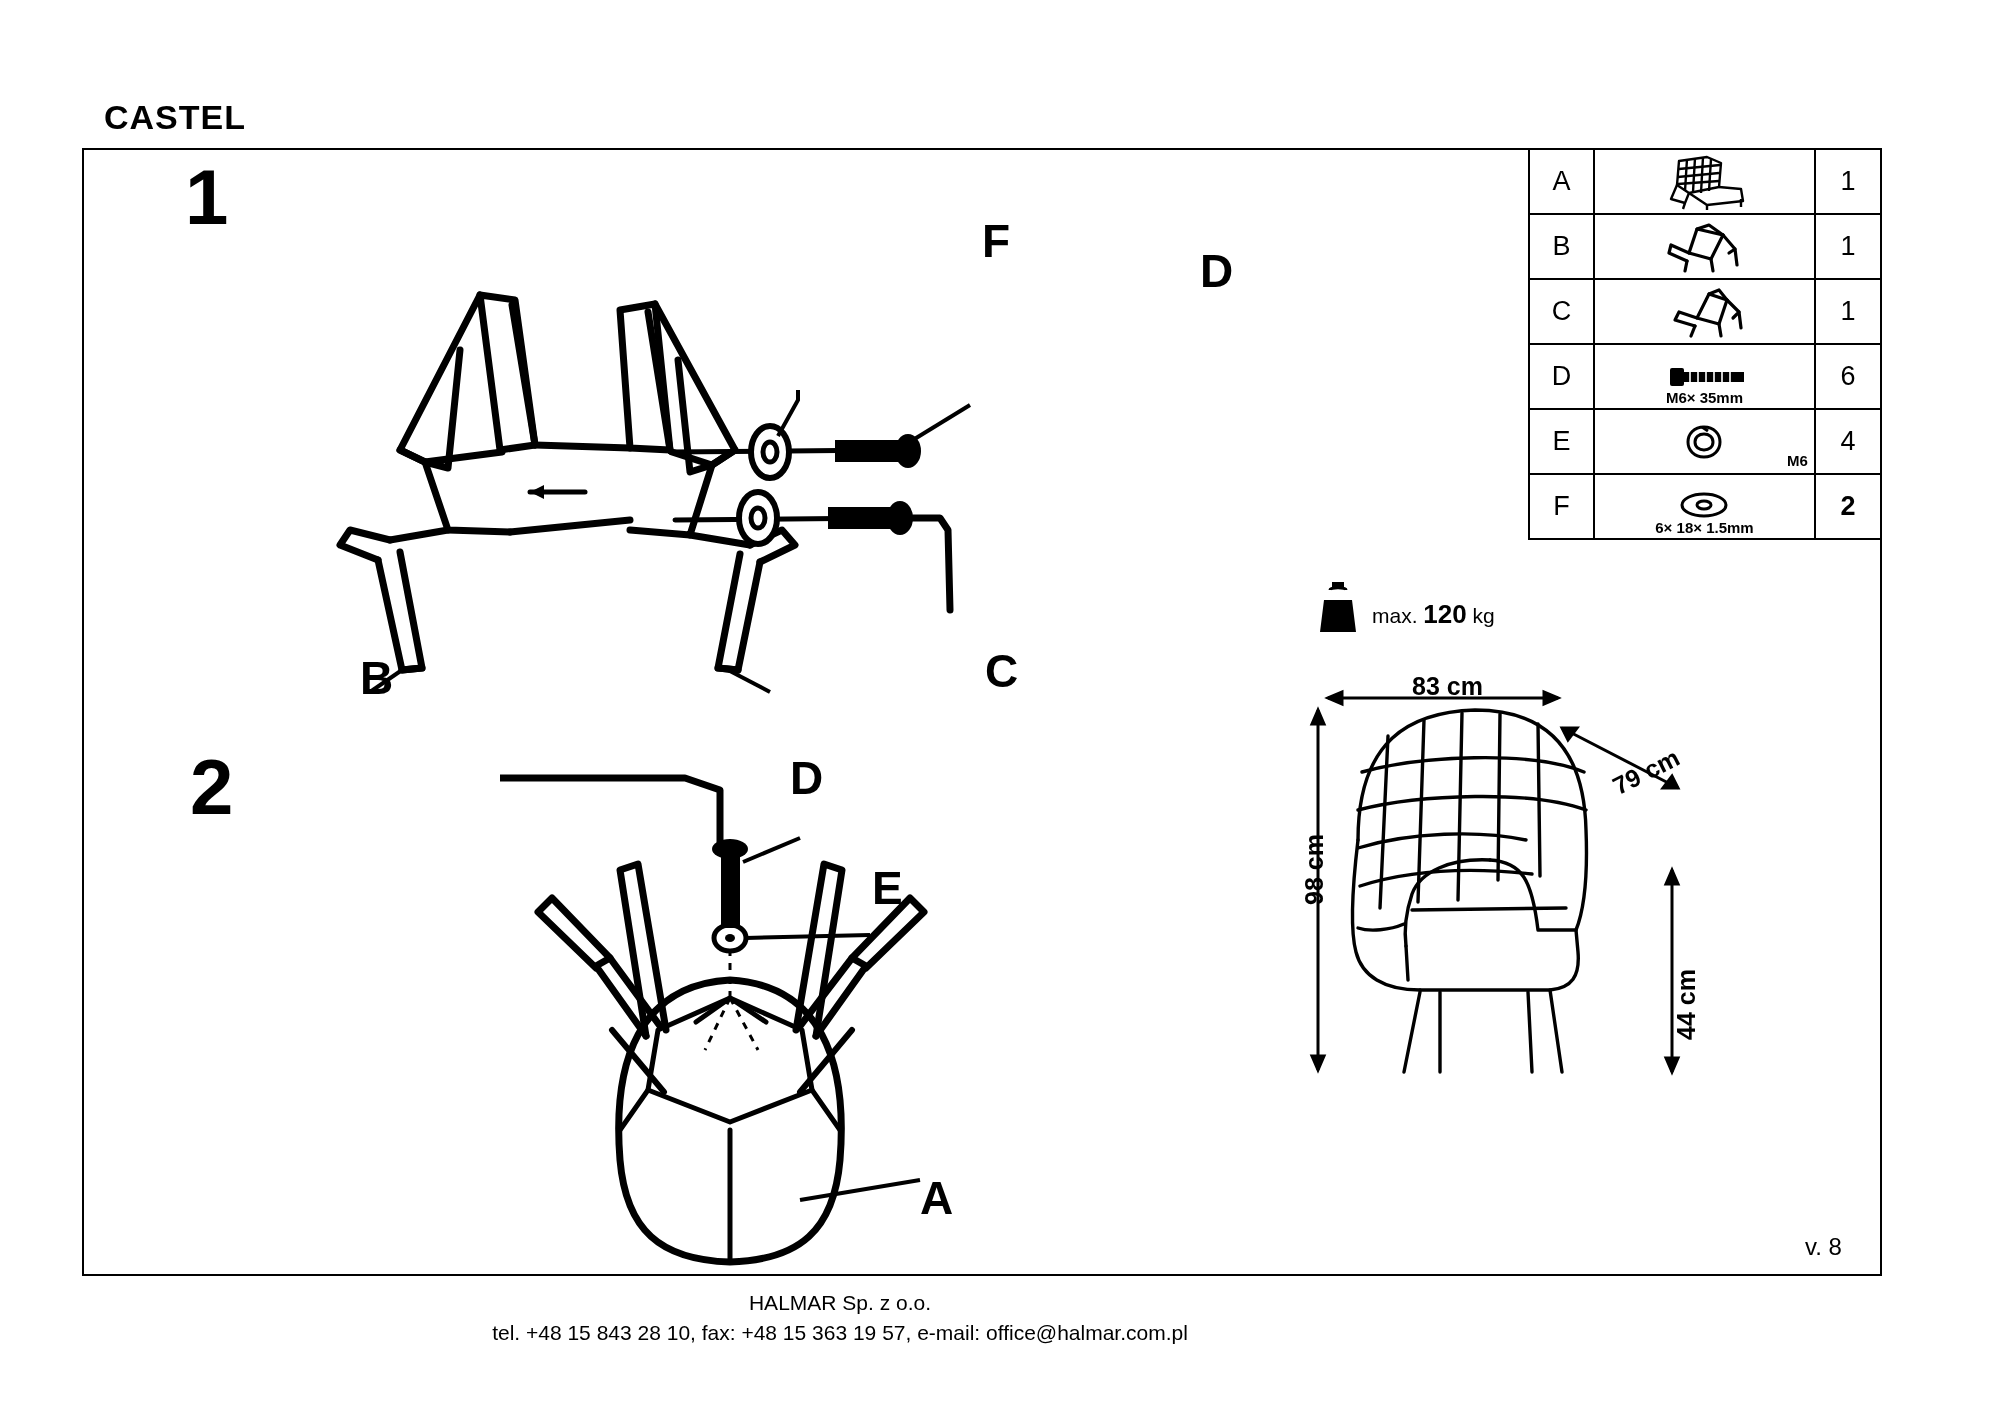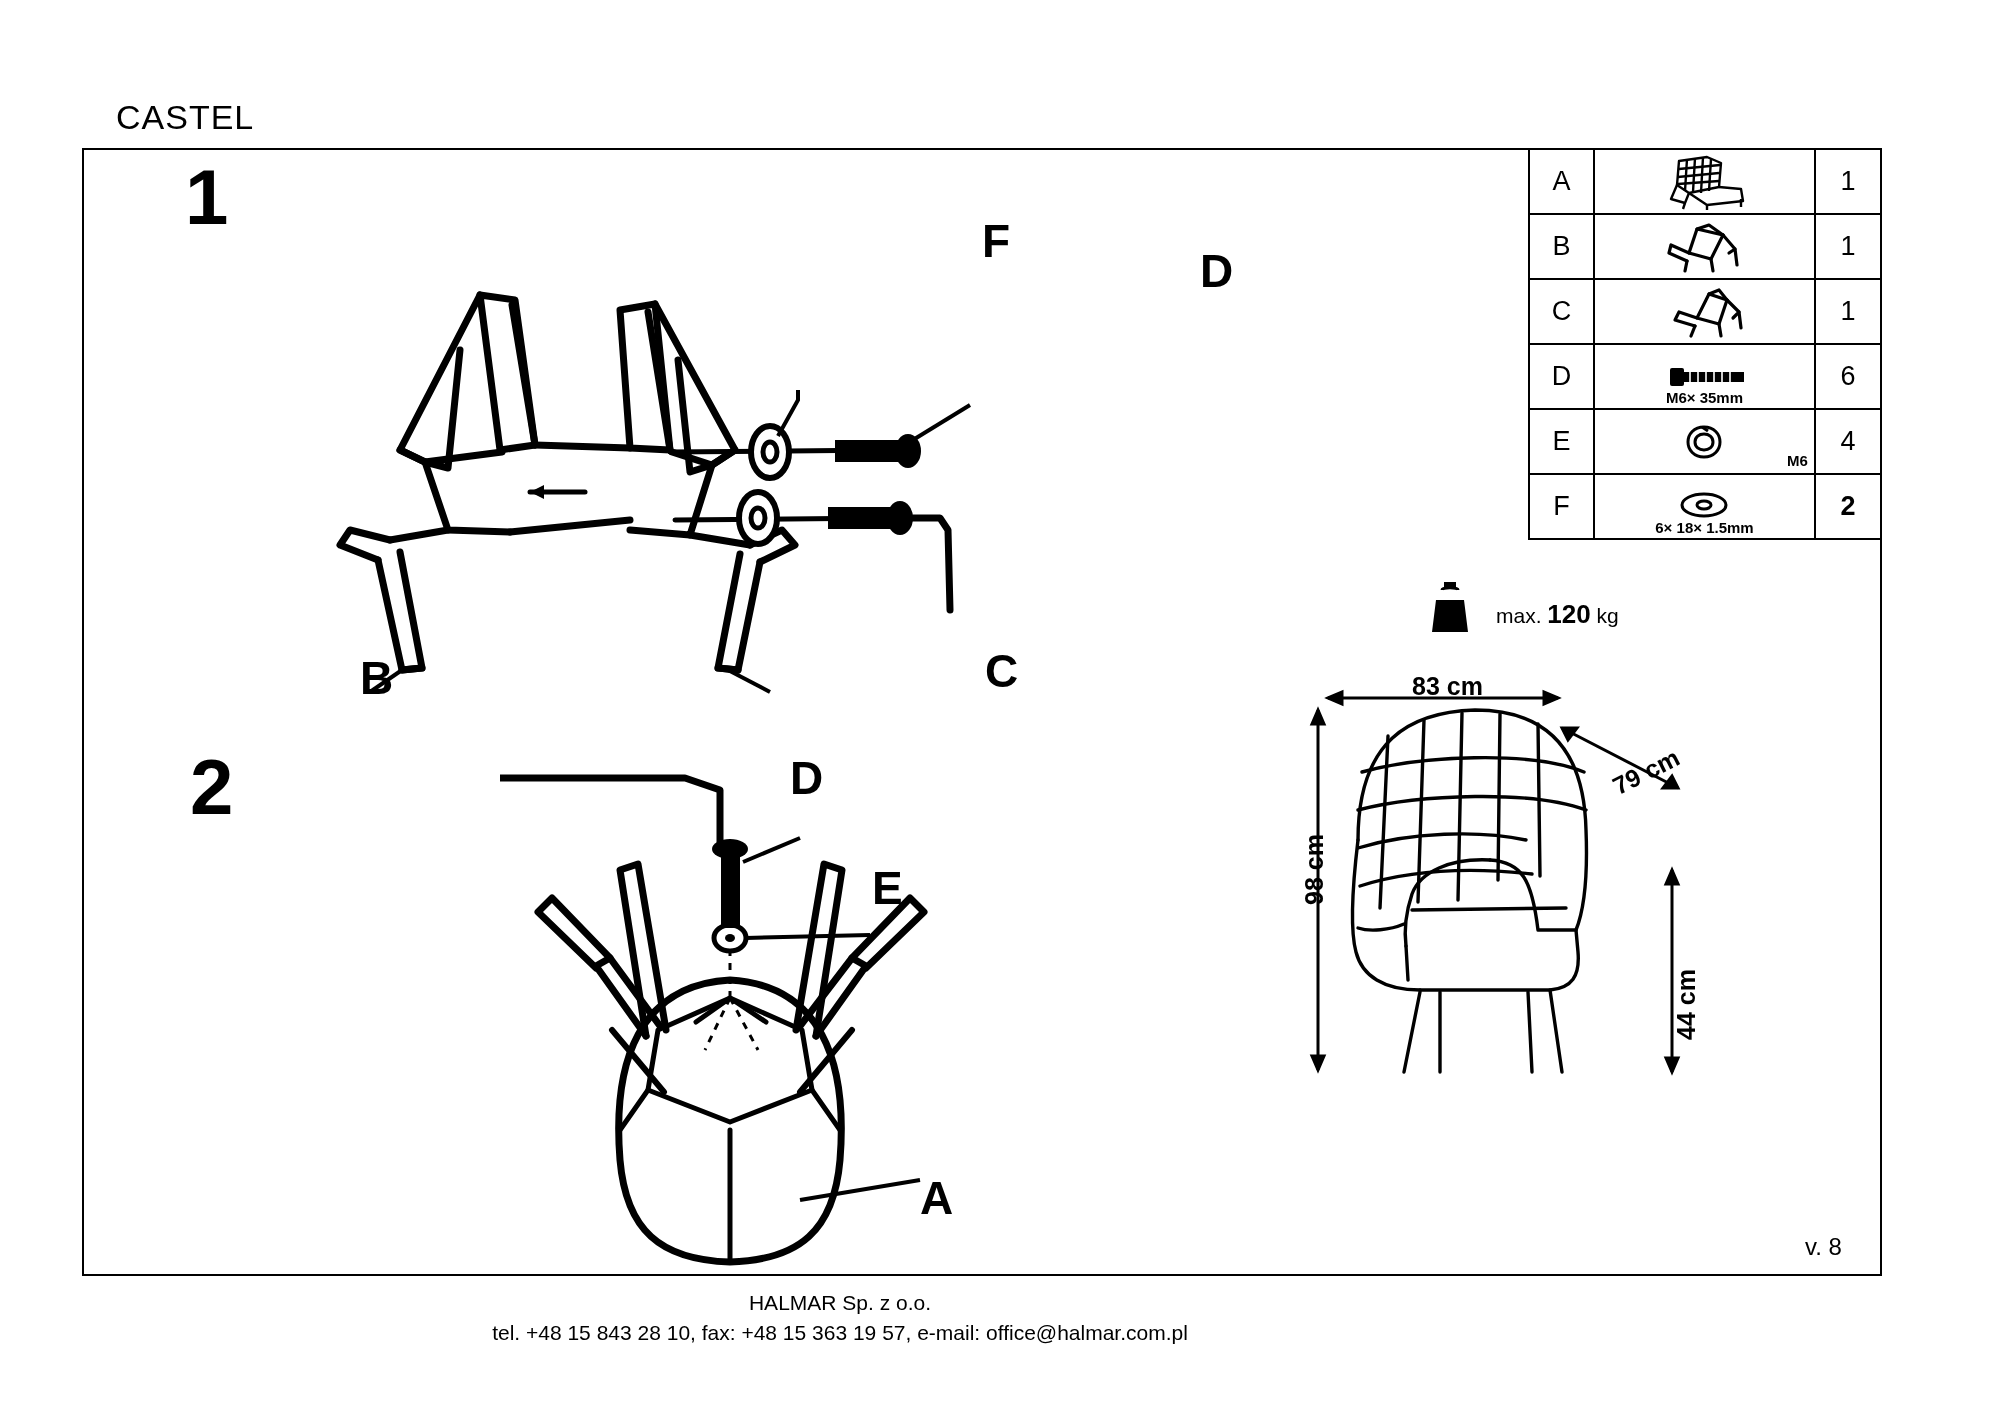--- a/index.html
+++ b/index.html
@@ -16,24 +16,24 @@
     overflow: hidden;
   }
   .page {
     position: absolute;
     left: 0; top: 0;
     width: 2000px; height: 1414px;
   }
   
   #product-title {
     position: absolute;
-    left: 116px;
+    left: 104px;
     top: 98px;
     font-size: 34px;
-    font-weight: normal;
+    font-weight: bold;
     letter-spacing: 1px;
   }
   
   #main-frame {
     position: absolute;
     left: 82px;
     top: 148px;
     width: 1800px;
     height: 1128px;
     border: 2px solid #000;
@@ -99,25 +99,25 @@
     font-size: 15px;
     font-weight: bold;
     white-space: nowrap;
   }
   .pt-sub.below { left: 0; right: 0; bottom: 2px; text-align: center; }
   .pt-sub.right { right: 6px; bottom: 4px; }
 
   
   #max-load {
     position: absolute;
-    left: 1428px;
+    left: 1316px;
     top: 580px;
     display: flex;
     align-items: flex-end;
-    gap: 24px;
+    gap: 12px;
   }
   #max-load-text {
     font-size: 21px;
     font-weight: 500;
     white-space: nowrap;
     padding-bottom: 6px;
   }
   #max-load-text b { font-size: 26px; font-weight: bold; }
 
   

